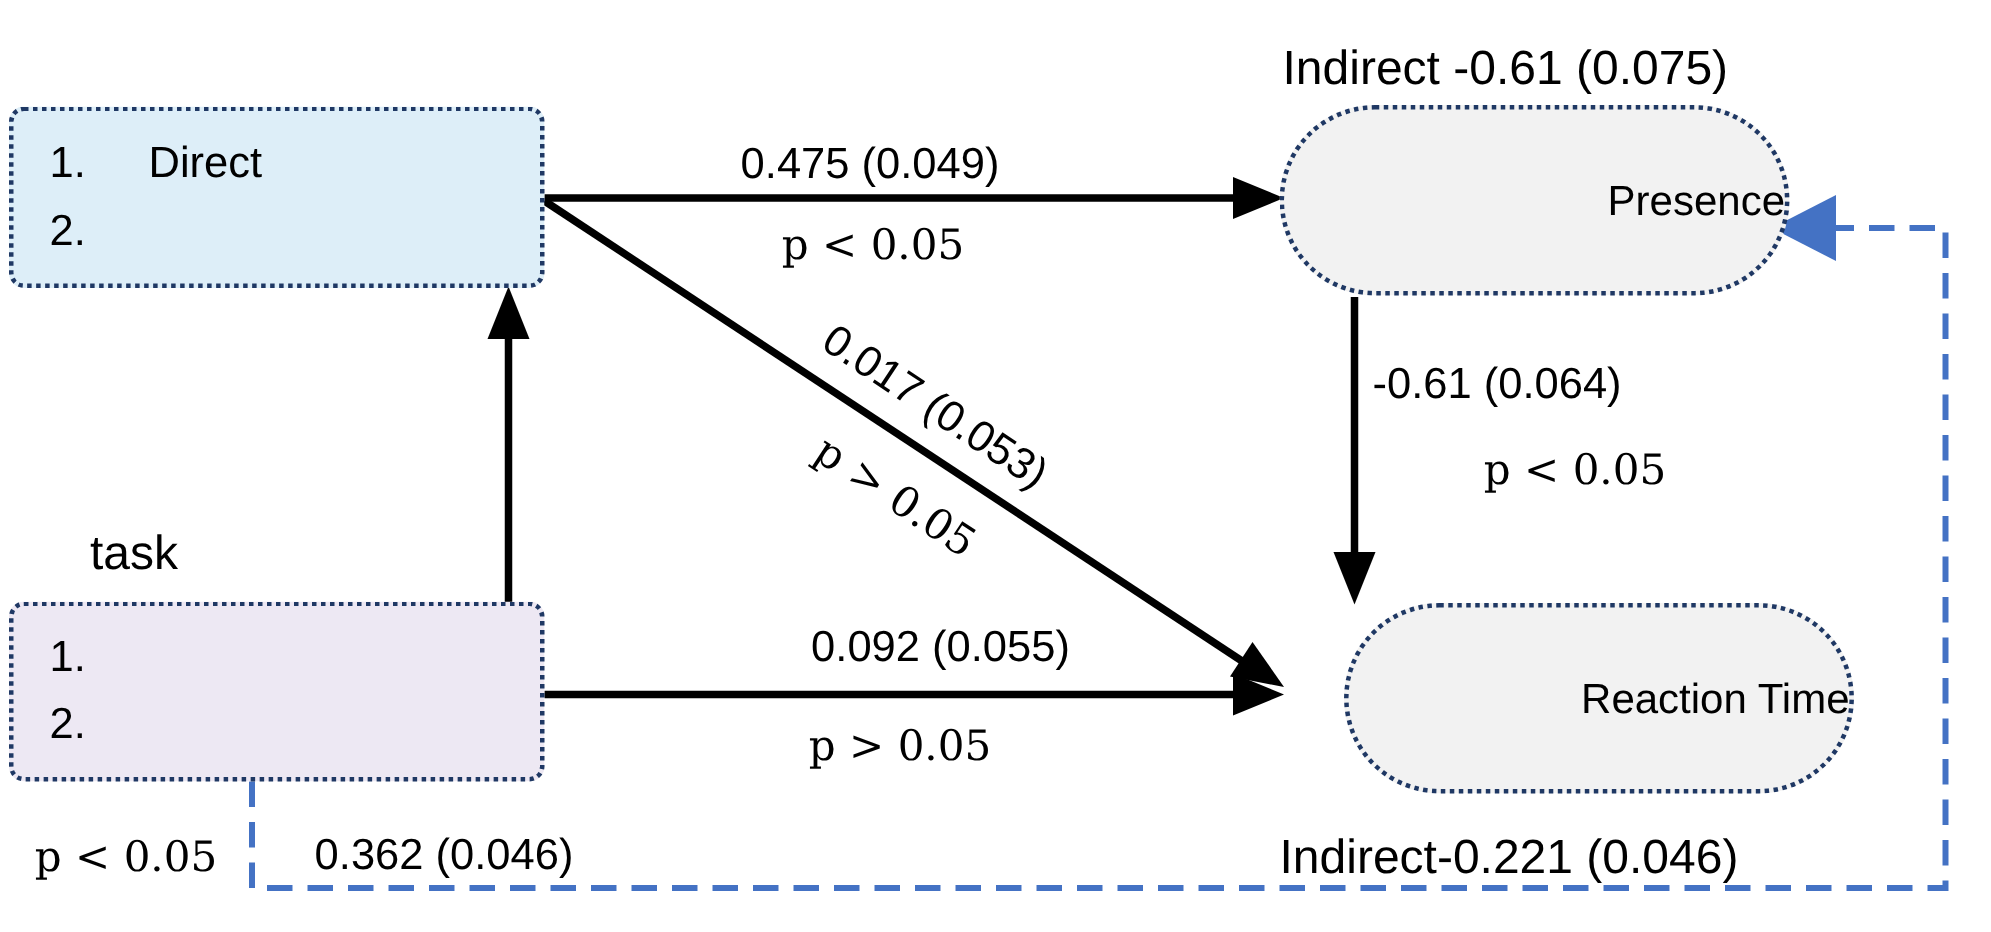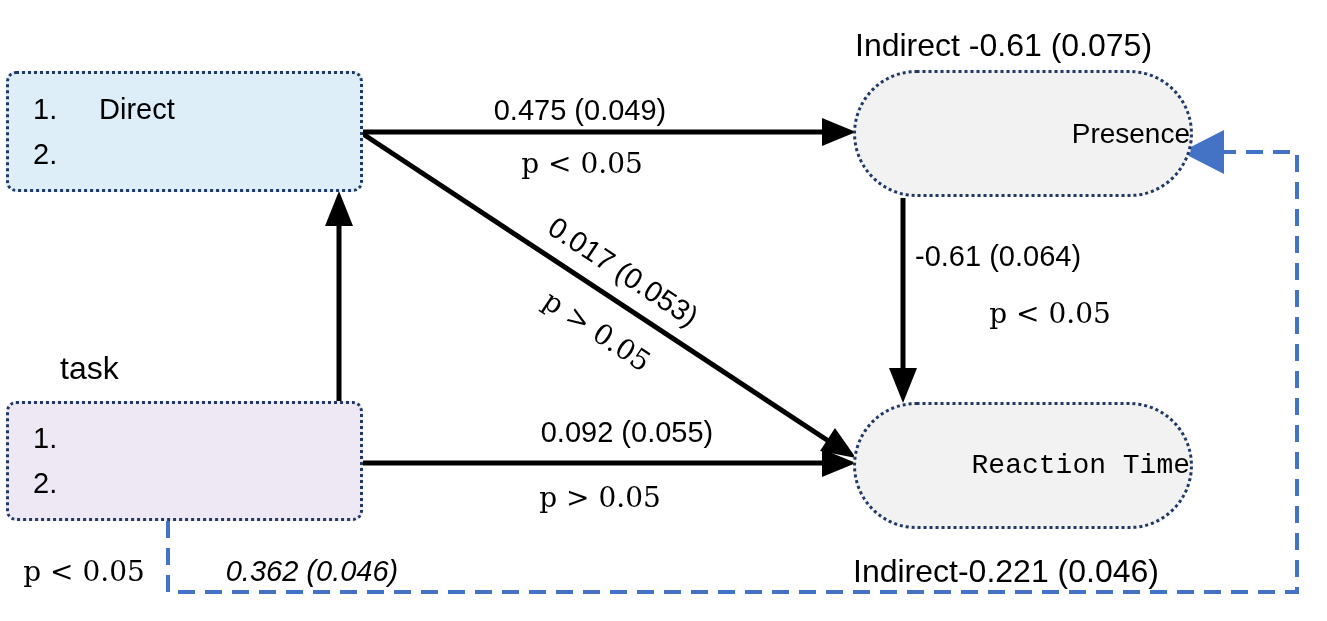--- a/index.html
+++ b/index.html
@@ -44,21 +44,21 @@
     position:absolute;
     box-sizing:border-box;
     width:340px;height:127px;
     border:3px dotted var(--border);
     border-radius:64px;
     background:var(--node-fill);
     display:flex;align-items:center;justify-content:flex-end;
     font-size:28px;
   }
   .presence-node{left:853px;top:70px;}
-  .rt-node{left:853px;top:402px;font-family:Liberation Mono, monospace;}
+  .rt-node{left:896px;top:402px;}
 
   .lbl{position:absolute;white-space:nowrap;font-size:29px;}
   .center{transform:translate(-50%,-50%);}
   .pval{font-family:"DejaVu Serif", serif;font-size:28px;}
   .rot{transform:translate(-50%,-50%) rotate(33.5deg);}
   .cap{font-size:32px;}
 </style>
 </head>
 <body>
 
@@ -120,17 +120,17 @@
   <div class="lbl rot" style="left:623px;top:272px;">0.017 (0.053)</div>
   <div class="lbl rot pval" style="left:597px;top:331px;">p &gt; 0.05</div>
 
   <div class="lbl center" style="left:583px;top:432px;margin-left:44px;">0.092 (0.055)</div>
   <div class="lbl center pval" style="left:600px;top:497px;">p &gt; 0.05</div>
 
   <div class="lbl" style="left:915px;top:240px;">-0.61 (0.064)</div>
   <div class="lbl center pval" style="left:1050px;top:313px;">p &lt; 0.05</div>
 
   <div class="lbl center pval" style="left:84px;top:571px;">p &lt; 0.05</div>
-  <div class="lbl center" style="left:312px;top:571px;font-style:italic;">0.362 (0.046)</div>
+  <div class="lbl center" style="left:296px;top:571px;">0.362 (0.046)</div>
 
   <div class="lbl cap" style="left:853px;top:553px;text-align:right;">Indirect-0.221 (0.046)</div>
 
 </div>
 
 </body></html>

